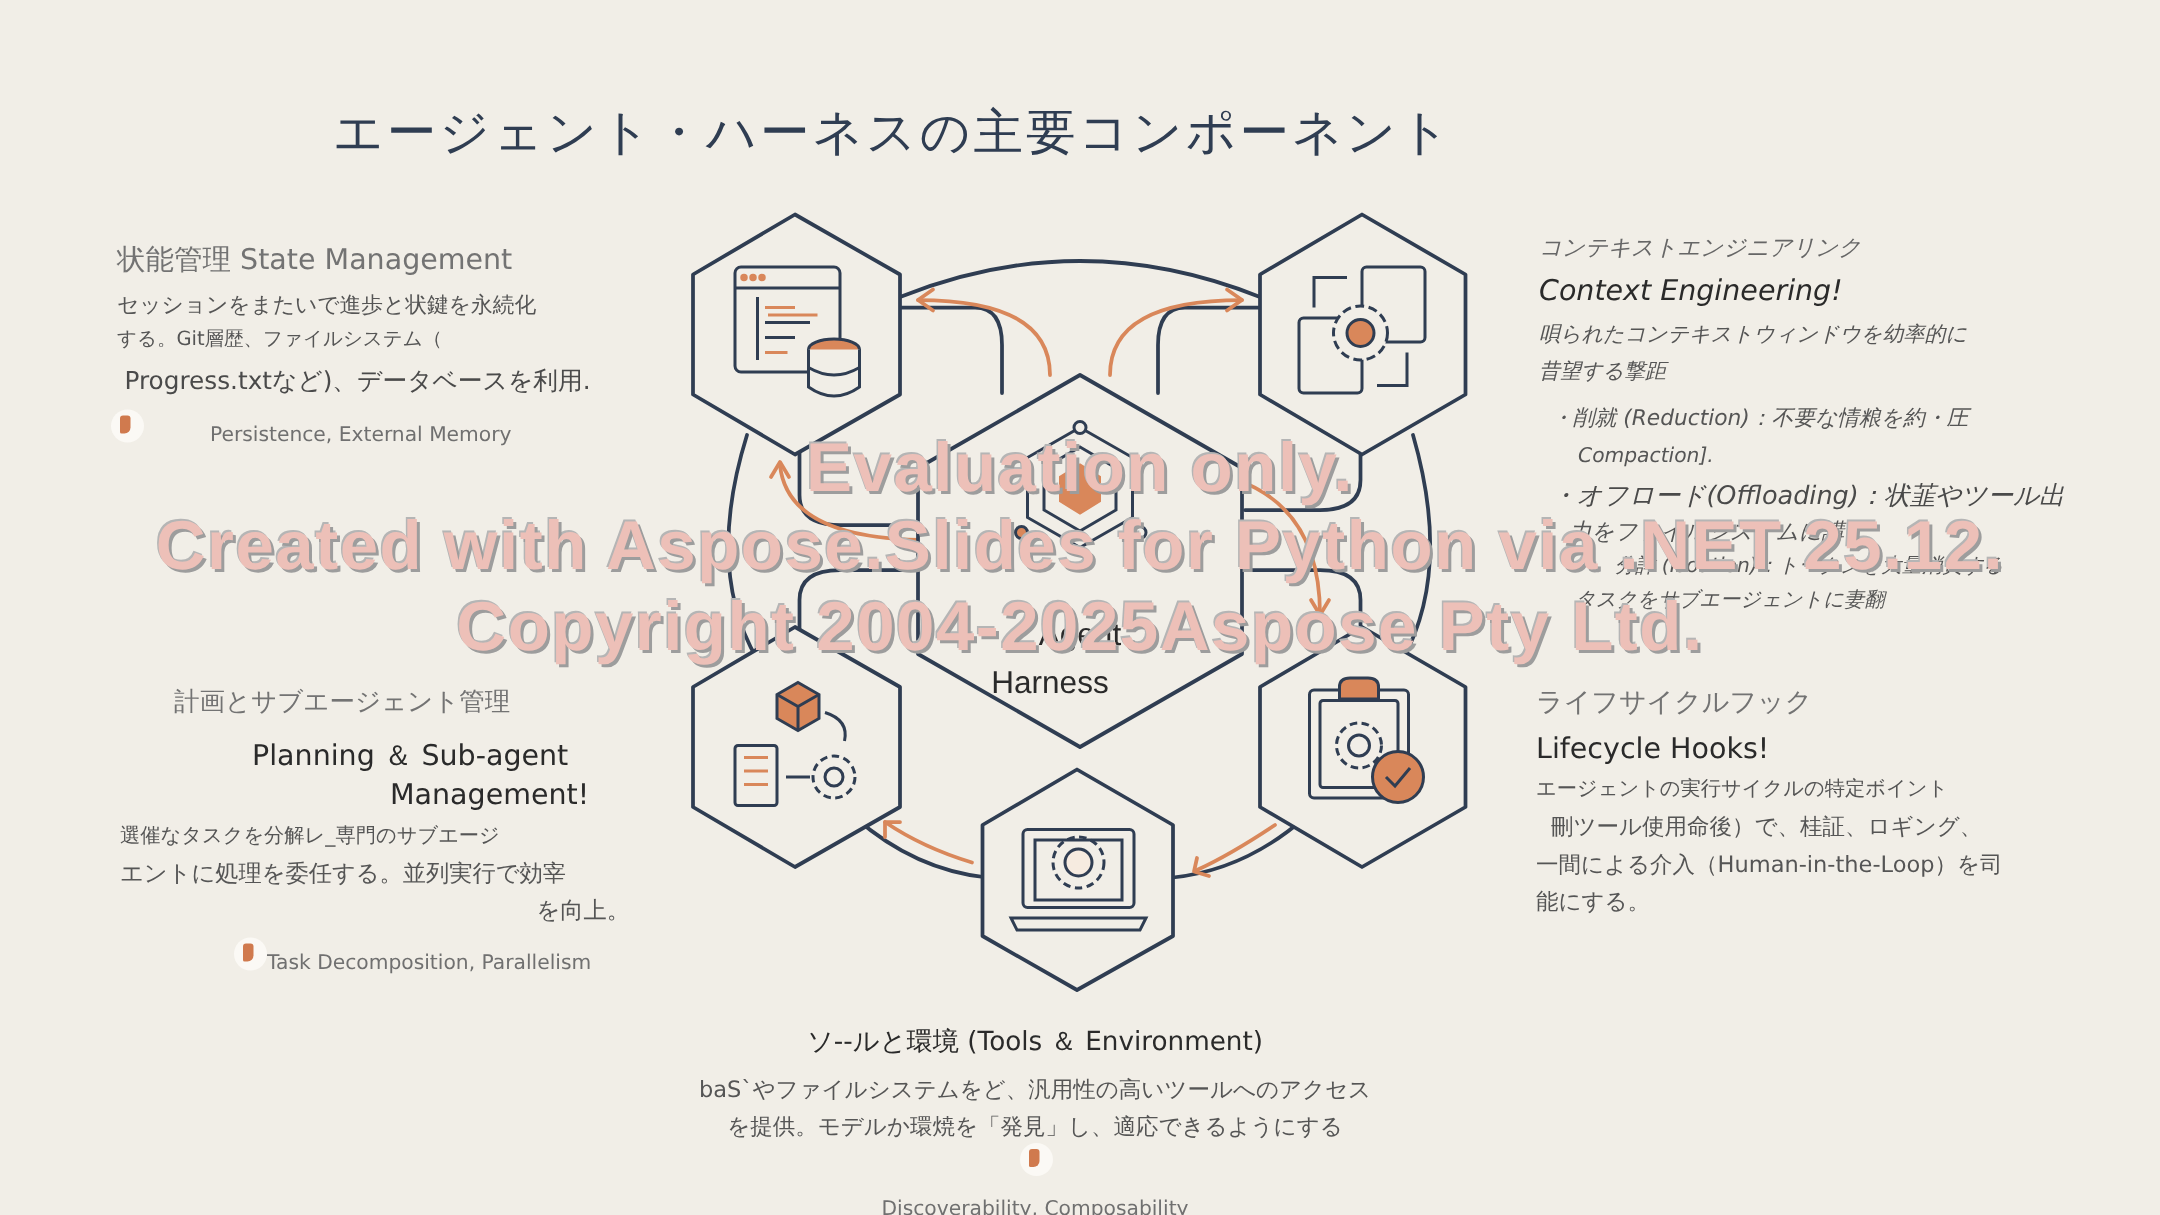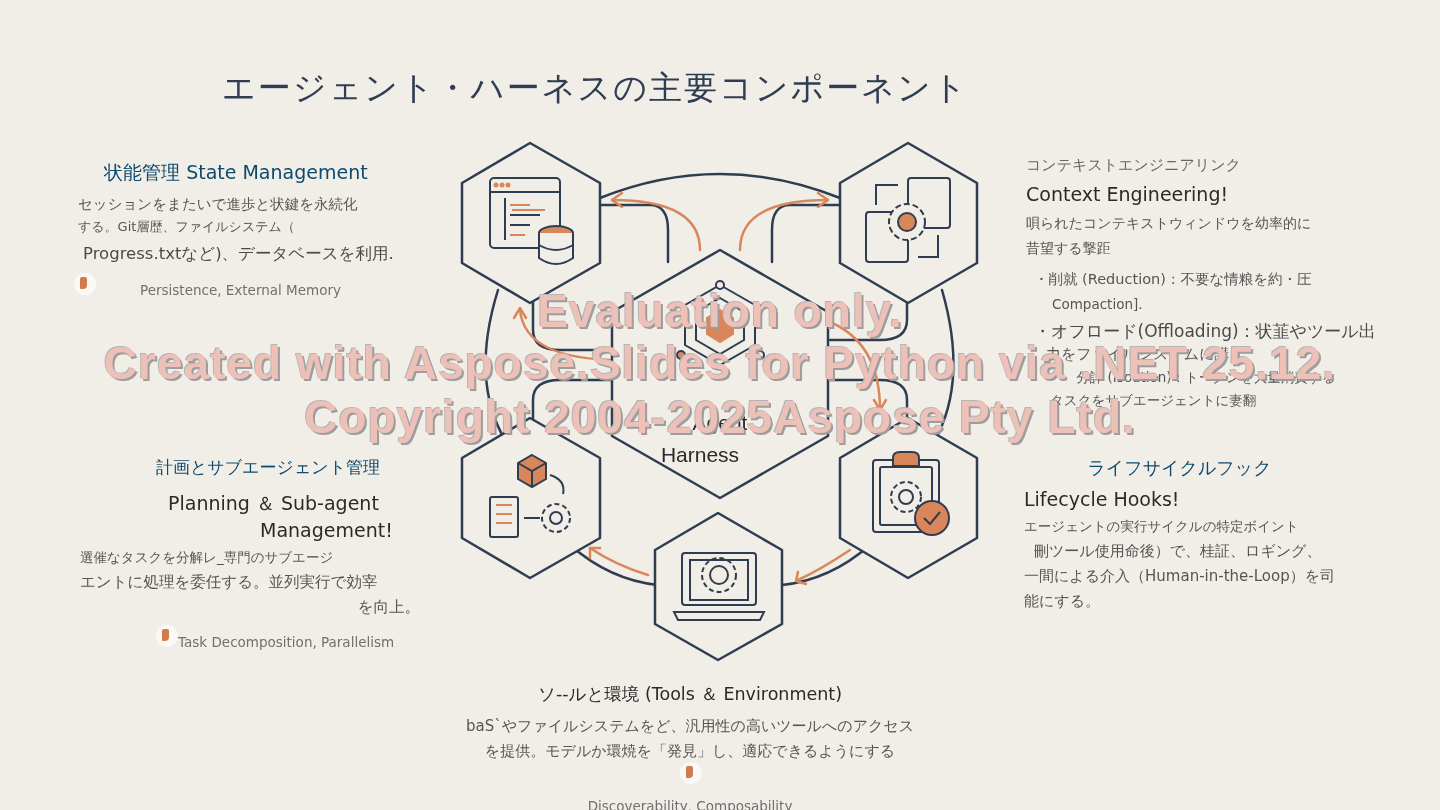--- a/index.html
+++ b/index.html
@@ -9,21 +9,21 @@
     font-family:"DejaVu Sans","Liberation Sans",sans-serif;
     color:#2f3b4c;
     position:relative;
   }
   .slide { position:absolute; left:0; top:0; width:1440px; height:810px; background:#f1eee7; }
   .title {
     position:absolute; left:222px; top:66px; width:760px;
     font-size:33px; letter-spacing:2px; color:#2f3d52; white-space:nowrap;
   }
   .block { position:absolute; color:#3b3b3b; }
-  .h1 { font-size:19px; color:#0c4a6e; white-space:nowrap;text-align:center; }
+  .h1 { font-size:19px; color:#737373; white-space:nowrap; }
   .h2 { font-size:19px; color:#2a2a2a; white-space:nowrap; }
   .sub { font-size:15px; color:#666; white-space:nowrap; }
   .p { font-size:14.5px; color:#555; line-height:25px; white-space:nowrap; }
   .p.big { font-size:16.5px; color:#4a4a4a; }
   .tag { font-size:13.5px; color:#707070; white-space:nowrap; display:flex; align-items:center; gap:6px; }
   .pin {
     width:12px; height:16px; position:relative;
   }
   .pin::before {
     content:""; position:absolute; left:-4px; top:-4px; width:22px; height:22px; border-radius:50%;
@@ -53,21 +53,21 @@
     <div class="h1">状能管理 State Management</div>
     <div class="p" style="margin-top:6px;">セッションをまたいで進歩と状鍵を永続化</div>
     <div class="p" style="font-size:13px; line-height:20px;">する。Git層歴、ファイルシステム（</div>
     <div class="p big" style="padding-left:5px; margin-top:4px;">Progress.txtなど)、データベースを利用.</div>
     <div class="tag" style="margin-top:6px; margin-left:0;gap:48px;">
       <span class="pin"></span>
       <span style="margin-left:2px; margin-top:10px;">Persistence, External Memory</span>
     </div>
   </div>
 
-  <div class="block" style="left:1026px; top:156px;">
+  <div class="block" style="left:1026px; top:156px;font-style:italic;">
     <div class="sub">コンテキストエンジニアリンク</div>
     <div class="h2" style="margin-top:8px;">Context Engineering!</div>
     <div class="p" style="margin-top:6px; font-size:14px;">唄られたコンテキストウィンドウを幼率的に</div>
     <div class="p" style="font-size:14px;">昔望する撃距</div>
     <div class="p" style="margin-top:6px; padding-left:8px; font-size:14.5px;">・削就 (Reduction)：不要な情粮を約・圧</div>
     <div class="p" style="padding-left:26px; font-size:13.5px;">Compaction].</div>
     <div class="p big" style="padding-left:8px; font-size:17px; margin-top:2px;">・オフロード(Offloading)：状韮やツール出</div>
     <div class="p" style="padding-left:20px; font-size:15px; line-height:20px;">力をファイルシステムに講</div>
     <div class="p" style="padding-left:10px; font-size:13.5px; line-height:26px;text-align:center;">分詳 (Isoation)：トークンを大量消費する</div>
     <div class="p" style="padding-left:24px; font-size:13.5px; line-height:20px;">タスクをサブエージェントに妻翻</div>

